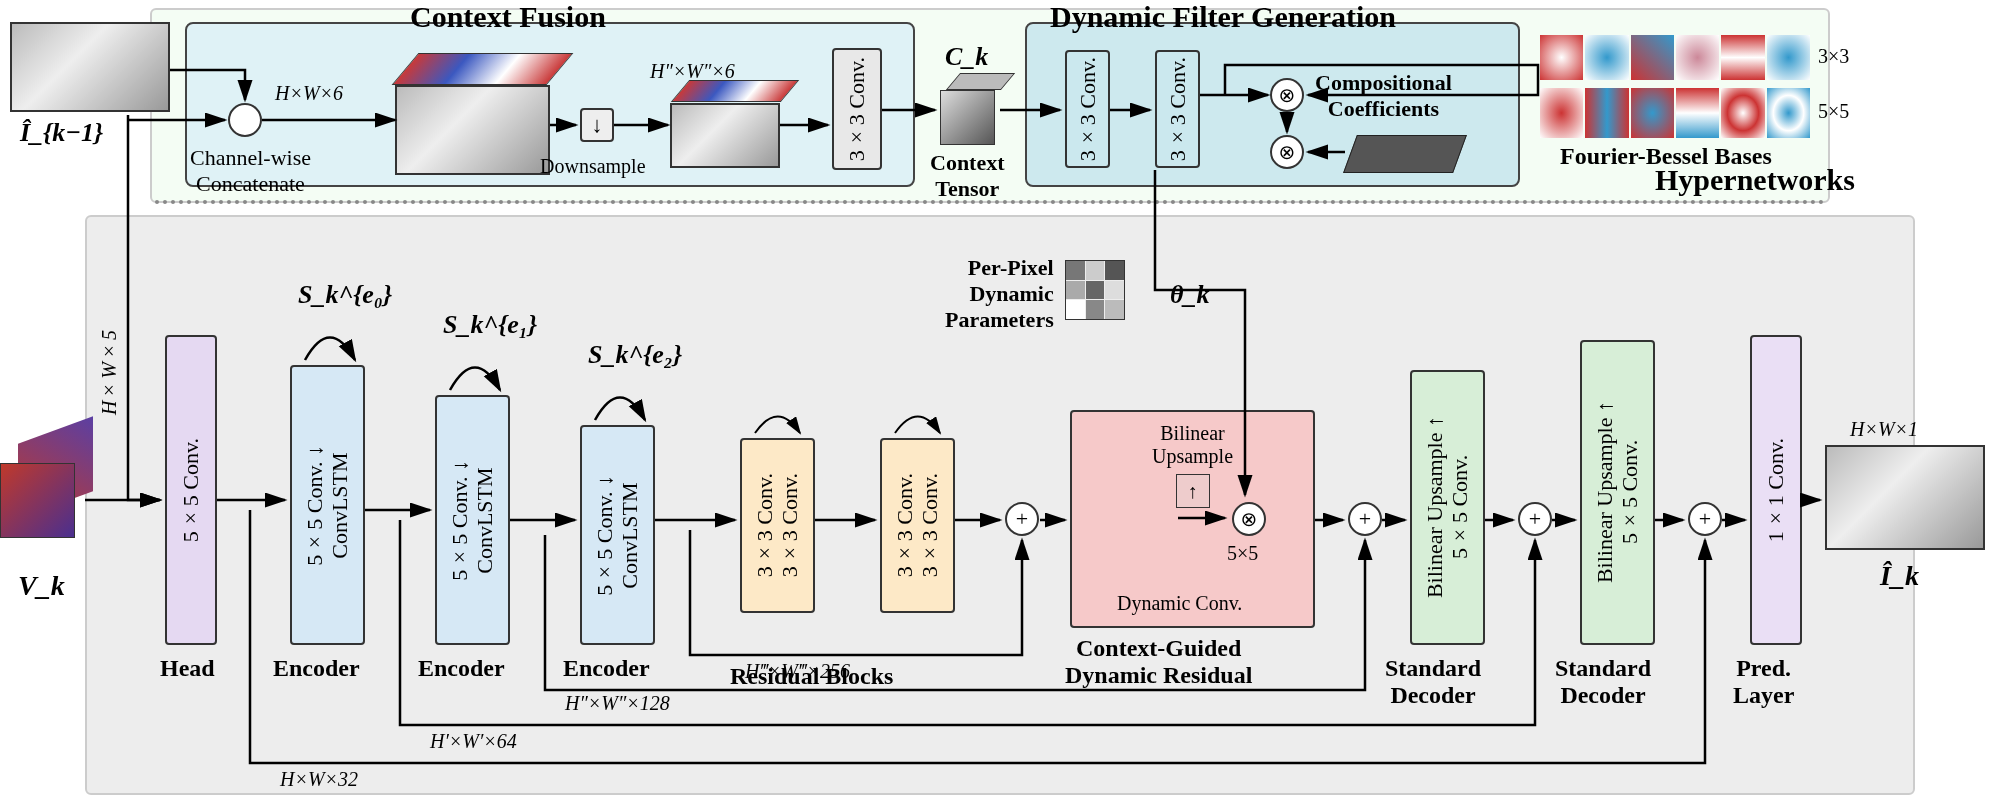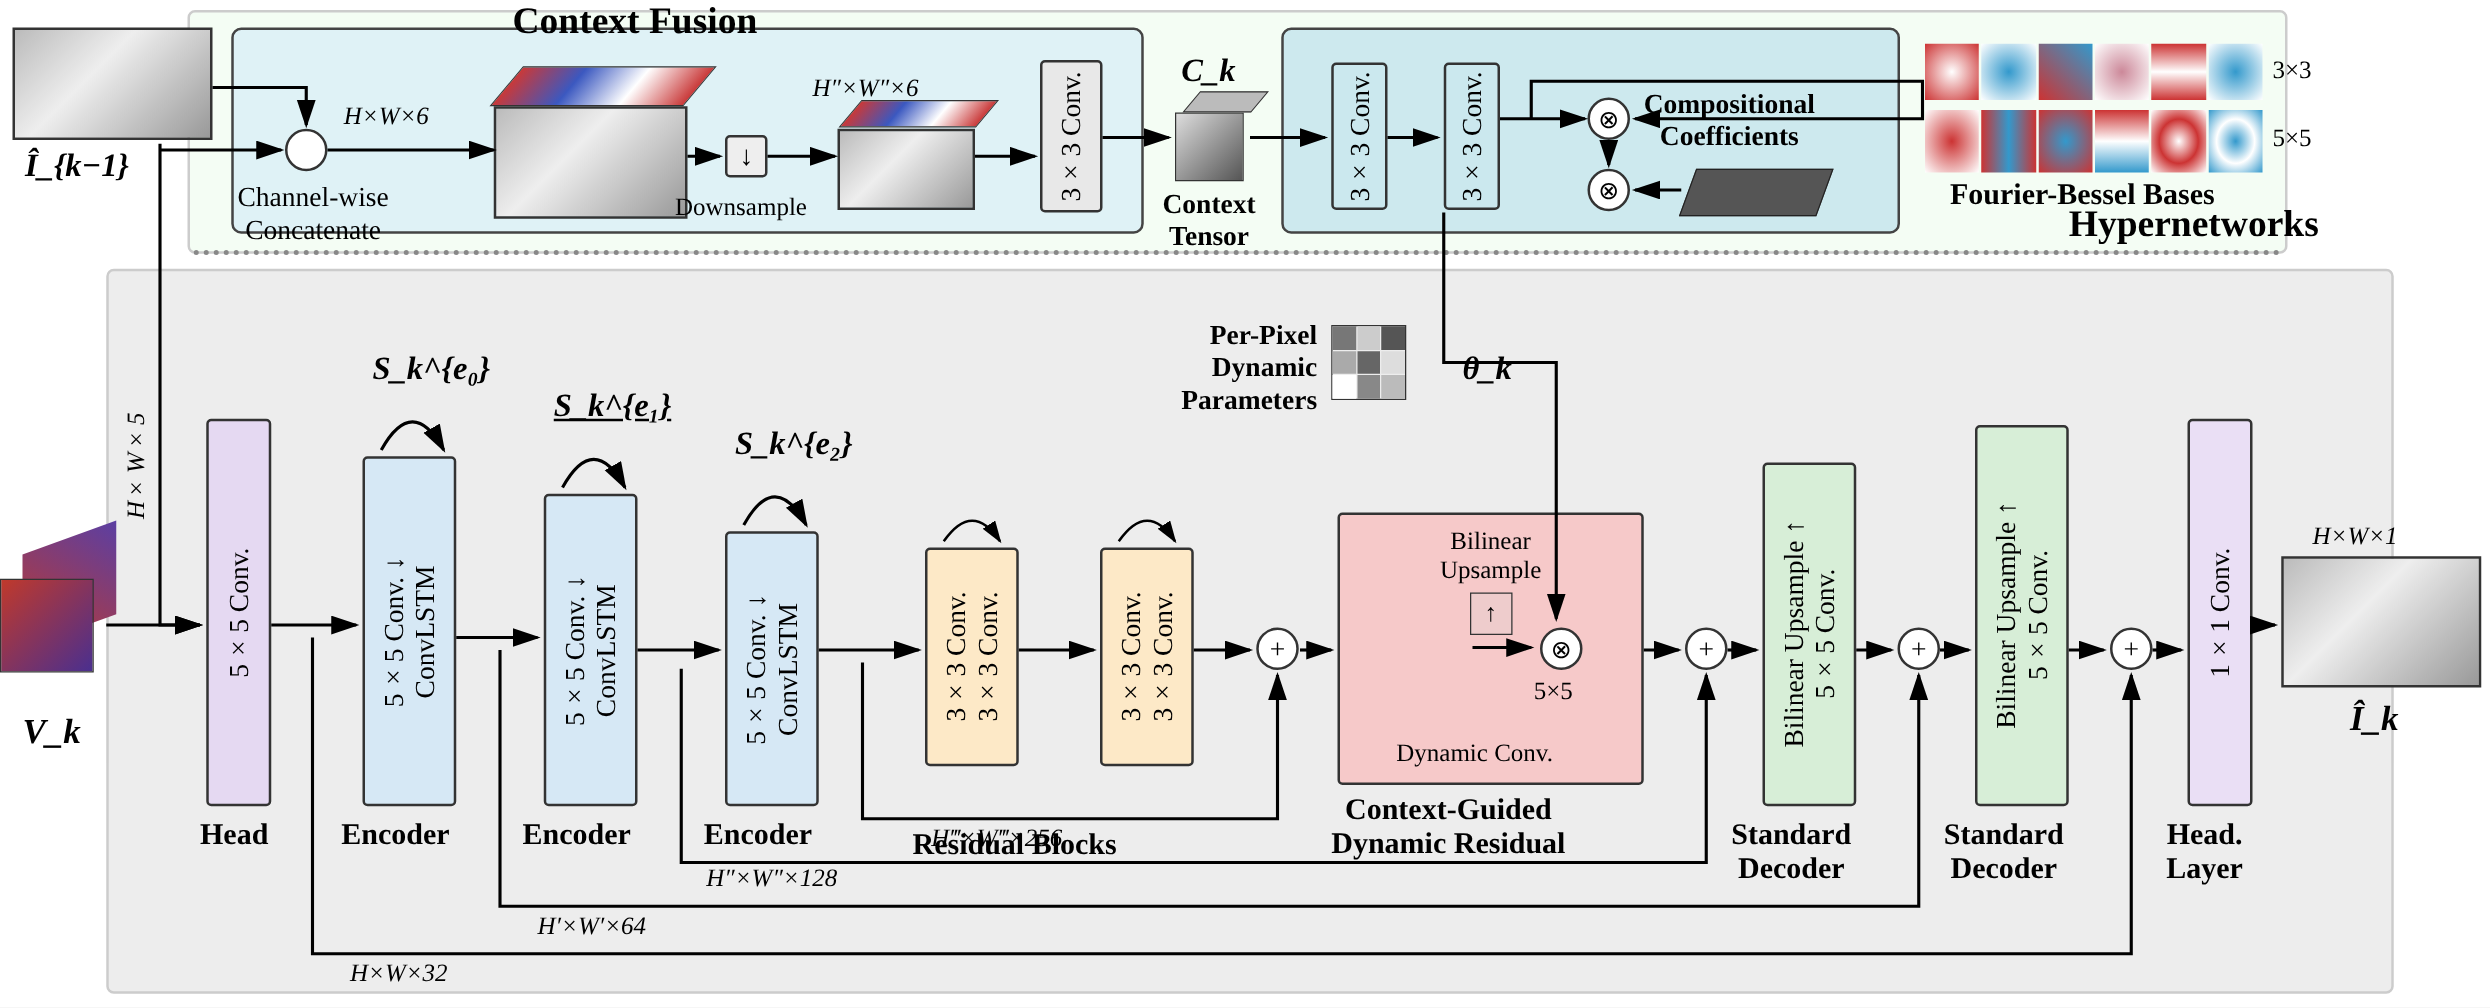--- a/index.html
+++ b/index.html
@@ -55,20 +55,21 @@
 <div class="container">
 
   <div class="hyper-region"></div>
   <div class="main-region"></div>
   <div class="dotted-sep"></div>
 
   <div class="cf-box"></div>
   <div class="dfg-box"></div>
 
   <div class="title cf-title">Context Fusion</div>
+  <div class="title dfg-title">Dynamic Filter Generation</div>
   <div class="title hn-title">Hypernetworks</div>
 
   <div class="thumb" style="left:10px; top:22px; width:160px; height:90px;"></div>
   <div class="lbl" style="left:20px; top:118px; font-style:italic; font-size:26px;">Î_{k−1}</div>
 
   <div style="position:absolute; left:0px; top:445px; width:110px; height:110px;">
     <div style="position:absolute; left:18px; top:-15px; width:75px; height:75px; background:linear-gradient(45deg,#c0392b,#5b3fa3); transform:skewY(-20deg);"></div>
     <div style="position:absolute; left:0px; top:18px; width:75px; height:75px; background:linear-gradient(135deg,#c0392b,#4a2f8f); border:1px solid #333;"></div>
   </div>
   <div class="lbl" style="left:18px; top:570px; font-style:italic; font-size:28px;">V_k</div>
@@ -166,21 +167,21 @@
 ConvLSTM</span>
     </div>
   <div class="lbl" style="left:273px; top:655px;">Encoder</div>
   <div class="lbl" style="left:298px; top:280px; font-style:italic; font-size:26px;">S_k^{e₀}</div>
 
   <div class="vblock enc-col" style="left:435px; top:395px; width:75px; height:250px;">
       <span class="vtxt">5×5 Conv. ↓
 ConvLSTM</span>
     </div>
   <div class="lbl" style="left:418px; top:655px;">Encoder</div>
-  <div class="lbl" style="left:443px; top:310px; font-style:italic; font-size:26px;text-decoration:underline;">S_k^{e₁}</div>
+  <div class="lbl" style="left:443px; top:310px; font-style:italic; font-size:26px;">S_k^{e₁}</div>
 
   <div class="vblock enc-col" style="left:580px; top:425px; width:75px; height:220px;">
       <span class="vtxt">5×5 Conv. ↓
 ConvLSTM</span>
     </div>
   <div class="lbl" style="left:563px; top:655px;">Encoder</div>
   <div class="lbl" style="left:588px; top:340px; font-style:italic; font-size:26px;">S_k^{e₂}</div>
 
   <div class="vblock res-col" style="left:740px; top:438px; width:75px; height:175px;">
       <span class="vtxt">3×3 Conv.
@@ -222,21 +223,21 @@
 5×5 Conv.</span>
     </div>
   <div class="lbl" style="left:1555px; top:655px; white-space:pre; text-align:center;">Standard
 Decoder</div>
 
   <div class="circ" style="left:1688px; top:502px;">+</div>
 
   <div class="vblock pred-col" style="left:1750px; top:335px; width:52px; height:310px;">
       <span class="vtxt">1×1 Conv.</span>
     </div>
-  <div class="lbl" style="left:1733px; top:655px; white-space:pre; text-align:center;">Head.
+  <div class="lbl" style="left:1733px; top:655px; white-space:pre; text-align:center;">Pred.
 Layer</div>
 
   <div class="dim" style="left:745px; top:660px;">H‴×W‴×256</div>
   <div class="dim" style="left:565px; top:692px;">H″×W″×128</div>
   <div class="dim" style="left:430px; top:730px;">H′×W′×64</div>
   <div class="dim" style="left:280px; top:768px;">H×W×32</div>
 
   <svg class="arrows">
     <defs>
       <marker id="ah" markerWidth="10" markerHeight="10" refX="8" refY="3" orient="auto">

